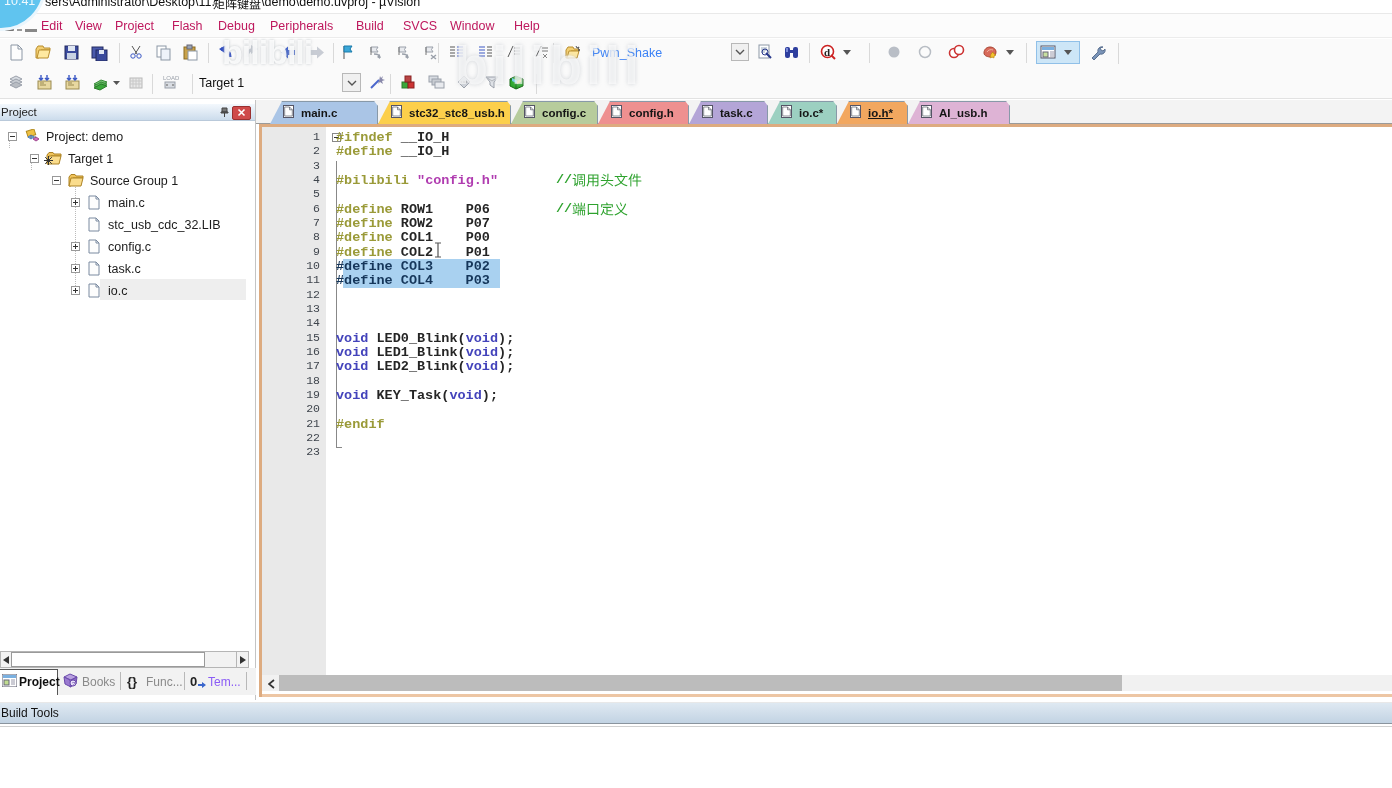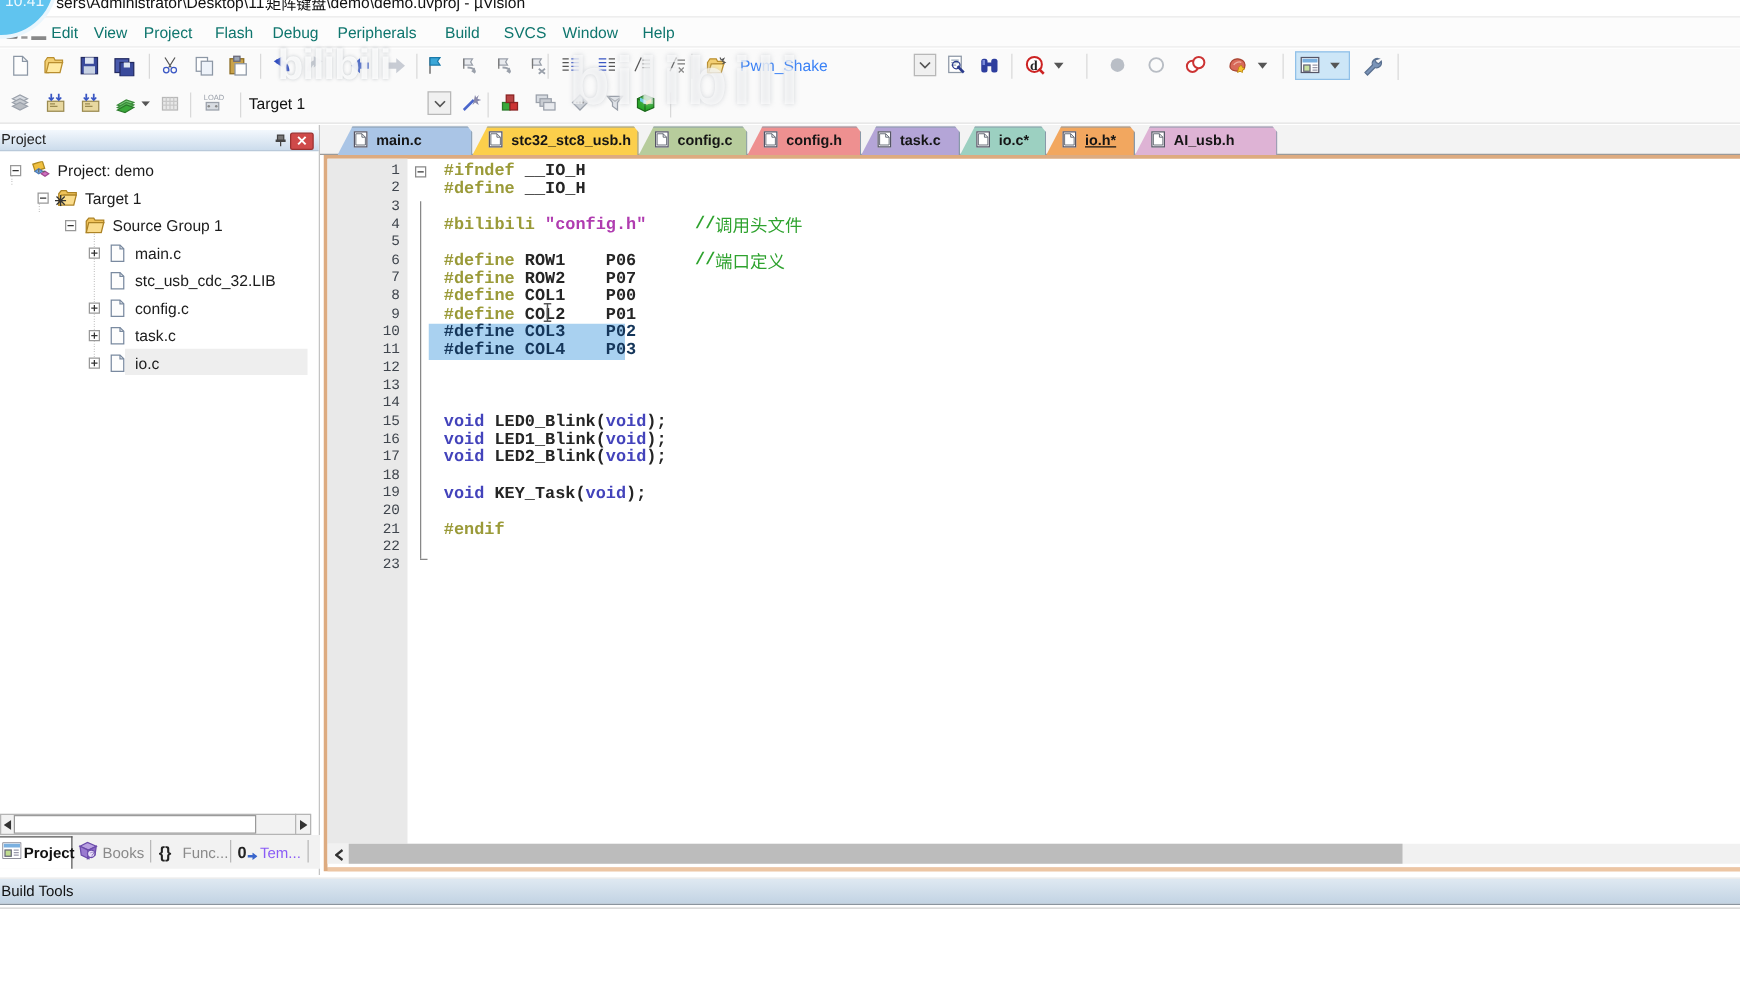--- a/index.html
+++ b/index.html
@@ -1,30 +1,30 @@
 <!DOCTYPE html>
 <html><head><meta charset="utf-8"><style>
 html,body{margin:0;padding:0;width:1392px;height:788px;background:#fff;overflow:hidden;font-family:"Liberation Sans",sans-serif;}
 *{box-sizing:border-box;}
 .a{position:absolute;}
 #stage{position:relative;width:1392px;height:788px;background:#fff;overflow:hidden;}
-.mi{position:absolute;top:5px;font-size:12.5px;color:#0f766e;}
+.mi{position:absolute;top:5px;font-size:12.5px;color:#be185d;}
 .tsep{position:absolute;width:1px;background:#d9d9d9;}
 .trow{position:absolute;font-size:12.5px;color:#1c1c1c;white-space:pre;}
 .ebox{position:absolute;width:9px;height:9px;background:#fff;border:1px solid #999;}
 .ebox i{position:absolute;left:1px;top:3px;width:5px;height:1px;background:#333;}
 .ebox.plus i.v{left:3px;top:1px;width:1px;height:5px;}
 .ftab{position:absolute;top:1px;height:23px;clip-path:polygon(12px 0,calc(100% - 4px) 0,100% 5px,100% 100%,0 100%);font-size:11.5px;font-weight:bold;color:#151515;}
 .fico{position:absolute;width:11px;height:13px;background:#fff;border:1px solid #556;}
 .flab{position:absolute;top:6px;}
 .k{color:#9a9a38;}
 .s{color:#b03cb0;}
 .t{color:#4343bb;}
 .sel{color:#15365a;}
-.ln{position:absolute;left:93px;font:bold 13.5px "Liberation Mono",monospace;white-space:pre;color:#252525;}
+.ln{position:absolute;left:74px;font:bold 13.5px "Liberation Mono",monospace;white-space:pre;color:#252525;}
 </style></head><body>
 <div id="stage">
 
 <div class="a" style="left:0;top:0;width:1392px;height:13px;background:#fff;overflow:hidden;">
 <div class="a" style="left:45px;top:-5px;font-size:12.5px;color:#111;white-space:pre;">sers\Administrator\Desktop\11.</div>
 <div class="a" style="left:213px;top:-4px;"><svg width="48" height="12" viewBox="0 0 48 12">
           <g transform="translate(0.0,10.56) scale(0.012000,-0.012000)">
             <path d="M558 488H816V296H558ZM933 788H482V-40H950V33H558V226H887V559H558V714H933ZM140 839C123 715 93 593 43 512C60 503 91 484 104 472C130 517 152 574 170 637H233V478L232 430H61V359H227C214 229 169 87 36 -21C51 -30 79 -58 88 -74C184 4 239 104 269 205C313 149 376 67 402 26L451 87C426 117 324 241 287 279C293 306 297 333 299 359H449V430H304L305 476V637H425V706H188C197 745 205 785 211 826Z" fill="#111"></path>
           </g>
           <g transform="translate(12.0,10.56) scale(0.012000,-0.012000)">
@@ -459,21 +459,21 @@
           </svg>
           <span class="flab" style="left:31px;">io.c*</span>
         </div>
 <div class="ftab" style="left:581px;width:71px;background:#f2a75f;box-shadow:inset 0 1px 0 #8899a8,inset -1px 0 0 #8899a8;">
           <svg class="fico" style="left:13px;top:4px" width="13" height="15" viewBox="0 0 13 15">
             <path d="M1 1h7l4 4v9H1z" fill="#fff" stroke="#555a66"></path>
             <path d="M8 1v4h4" fill="none" stroke="#555a66"></path>
           </svg>
           <span class="flab" style="left:31px;text-decoration:underline;">io.h*</span>
         </div>
-<div class="ftab" style="left:652px;width:114px;background:#deb3d5;box-shadow:inset 0 1px 0 #8899a8,inset -1px 0 0 #8899a8;">
+<div class="ftab" style="left:652px;width:102px;background:#deb3d5;box-shadow:inset 0 1px 0 #8899a8,inset -1px 0 0 #8899a8;">
           <svg class="fico" style="left:13px;top:4px" width="13" height="15" viewBox="0 0 13 15">
             <path d="M1 1h7l4 4v9H1z" fill="#fff" stroke="#555a66"></path>
             <path d="M8 1v4h4" fill="none" stroke="#555a66"></path>
           </svg>
           <span class="flab" style="left:31px;">AI_usb.h</span>
         </div>
 </div>
 <div class="a" style="left:3px;top:24px;width:1133px;height:573px;background:#ddab80;">
 <div class="a" style="left:3px;top:3px;width:1130px;height:567px;background:#fff;">
 <div class="a" style="left:0;top:0;width:64px;height:548px;background:#e9e9e9;"></div>

